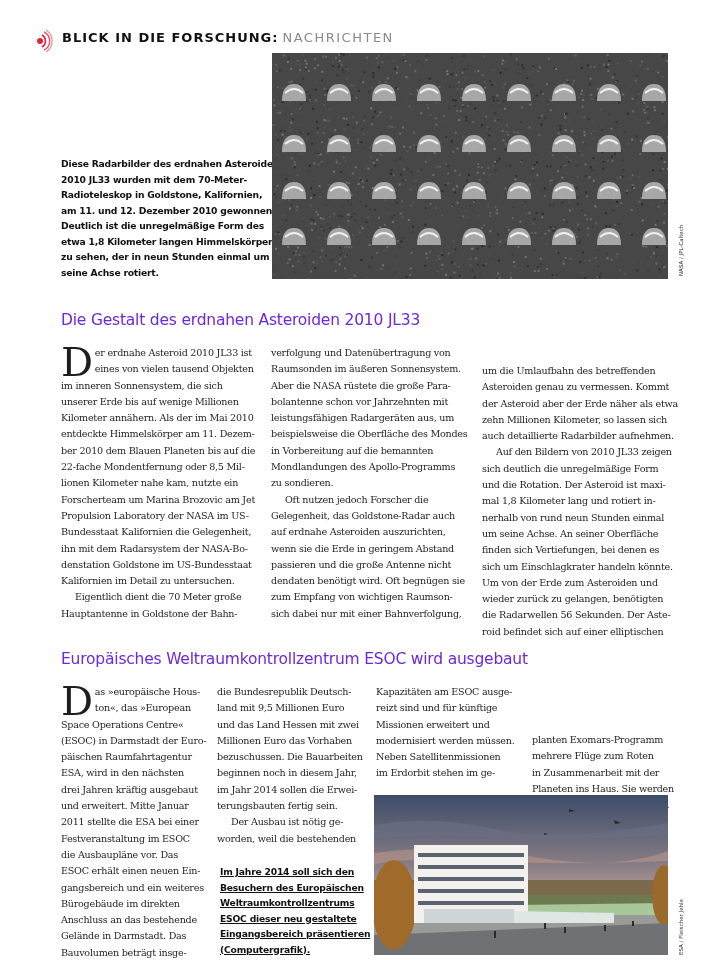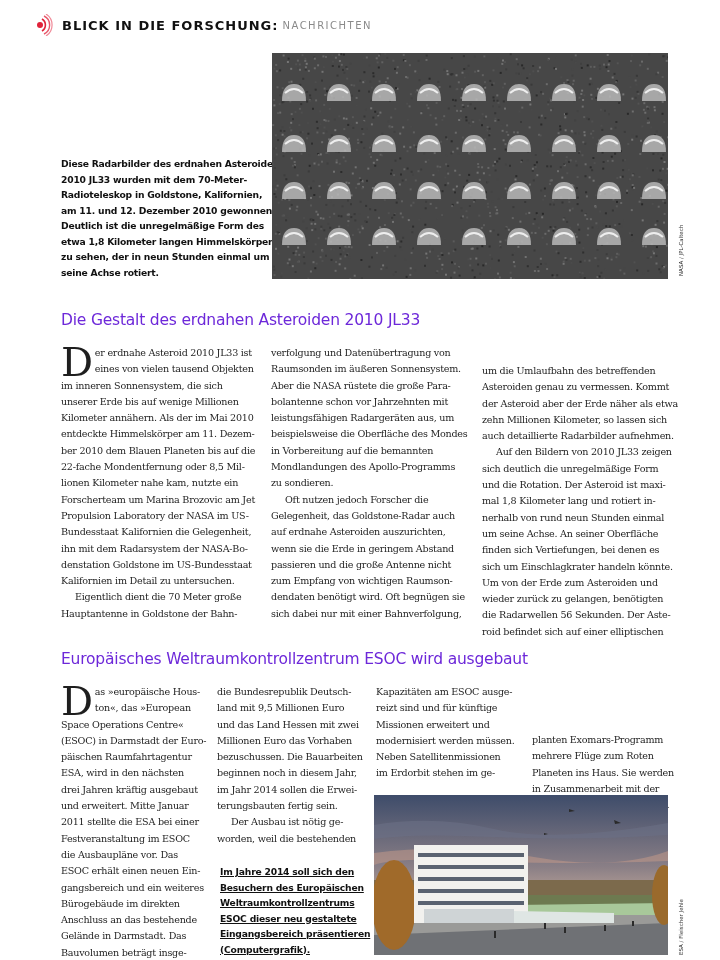--- a/index.html
+++ b/index.html
@@ -1,22 +1,22 @@
 <!DOCTYPE html>
 <html><head>
 <meta charset="utf-8">
 <style>
   * { margin: 0; padding: 0; box-sizing: border-box; }
   html, body { width: 720px; height: 960px; background: #ffffff; overflow: hidden; }
   body { position: relative; font-family: "DejaVu Serif", serif; color: #1a1a1a; }
 
-  .header { position: absolute; left: 36px; top: 12px; height: 26px; display: flex; align-items: center; }
+  .header { position: absolute; left: 36px; top: 30px; height: 26px; display: flex; }
   .header .radar { width: 20px; height: 22px; position: relative; margin-right: 6px; }
   .header .title-strong { font-family: "DejaVu Sans", sans-serif; font-weight: bold; font-size: 13px; letter-spacing: 1px; color: #111; }
-  .header .title-light { font-family: "DejaVu Sans", sans-serif; font-size: 10px; letter-spacing: 1.5px; color: #8a8a8a; margin-left: 4px; }
+  .header .title-light { font-family: "DejaVu Sans", sans-serif; font-size: 13px; letter-spacing: 1.5px; color: #8a8a8a; margin-left: 4px; }
 
   .radar-img { position: absolute; left: 272px; top: 53px; width: 396px; height: 226px; background: #4a4a4a; overflow: hidden; }
   .radar-img svg { width: 100%; height: 100%; display: block; }
 
   .photo-credit { position: absolute; font-family: "DejaVu Sans", sans-serif; font-size: 5.5px; color: #333; transform: rotate(-90deg); transform-origin: left top; white-space: nowrap; }
 
   .caption { position: absolute; font-family: "DejaVu Sans", sans-serif; font-weight: bold; font-size: 9.2px; line-height: 15.5px; color: #111; letter-spacing: -0.2px; }
 
   .headline { position: absolute; font-family: "DejaVu Sans", sans-serif; font-size: 15.5px; color: #6d28d9; letter-spacing: -0.2px; }
 
@@ -1564,22 +1564,22 @@
     <p>leistungsfähigen Radargeräten aus, um</p>
     <p>beispielsweise die Oberfläche des Mondes</p>
     <p>in Vorbereitung auf die bemannten</p>
     <p>Mondlandungen des Apollo-Programms</p>
     <p>zu sondieren.</p>
     <p class="indent">Oft nutzen jedoch Forscher die</p>
     <p>Gelegenheit, das Goldstone-Radar auch</p>
     <p>auf erdnahe Asteroiden auszurichten,</p>
     <p>wenn sie die Erde in geringem Abstand</p>
     <p>passieren und die große Antenne nicht</p>
+    <p>dendaten benötigt wird. Oft begnügen sie</p>
     <p>zum Empfang von wichtigen Raumson-</p>
-    <p>dendaten benötigt wird. Oft begnügen sie</p>
     <p>sich dabei nur mit einer Bahnverfolgung,</p>
   </div>
 <div class="col" id="a1c2" style="left:482px; top:345px; width:215px;margin-top:18px;">
     <p>um die Umlaufbahn des betreffenden</p>
     <p>Asteroiden genau zu vermessen. Kommt</p>
     <p>der Asteroid aber der Erde näher als etwa</p>
     <p>zehn Millionen Kilometer, so lassen sich</p>
     <p>auch detaillierte Radarbilder aufnehmen.</p>
     <p class="indent">Auf den Bildern von 2010 JL33 zeigen</p>
     <p>sich deutlich die unregelmäßige Form</p>
@@ -1633,22 +1633,22 @@
     <p>Kapazitäten am ESOC ausge-</p>
     <p>reizt sind und für künftige</p>
     <p>Missionen erweitert und</p>
     <p>modernisiert werden müssen.</p>
     <p>Neben Satellitenmissionen</p>
     <p>im Erdorbit stehen im ge-</p>
   </div>
 <div class="col" id="a2c3" style="left:532px; top:684px; width:170px;margin-top:48px;">
     <p>planten Exomars-Programm</p>
     <p>mehrere Flüge zum Roten</p>
+    <p>in Zusammenarbeit mit der</p>
     <p>Planeten ins Haus. Sie werden</p>
-    <p>in Zusammenarbeit mit der</p>
     <p>US-Raumfahrtbehörde NASA</p>
   </div>
 
 <div class="caption" id="cap2" style="left:220px; top:864px;text-decoration:underline;">
     <div>Im Jahre 2014 soll sich den</div>
     <div>Besuchern des Europäischen</div>
     <div>Weltraumkontrollzentrums</div>
     <div>ESOC dieser neu gestaltete</div>
     <div>Eingangsbereich präsentieren</div>
     <div>(Computergrafik).</div>

